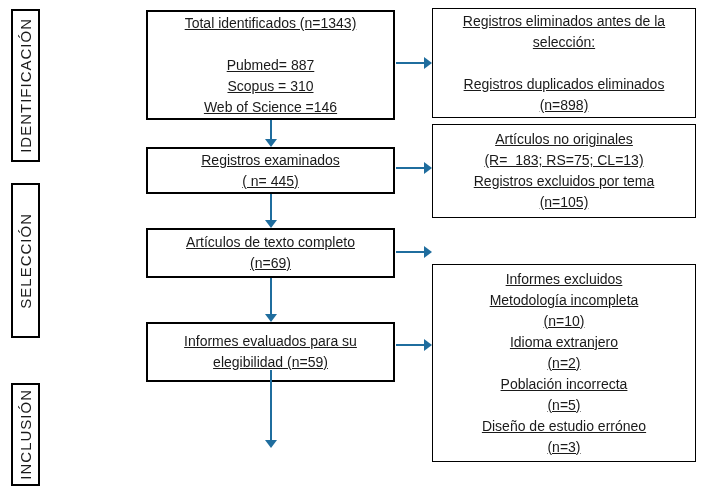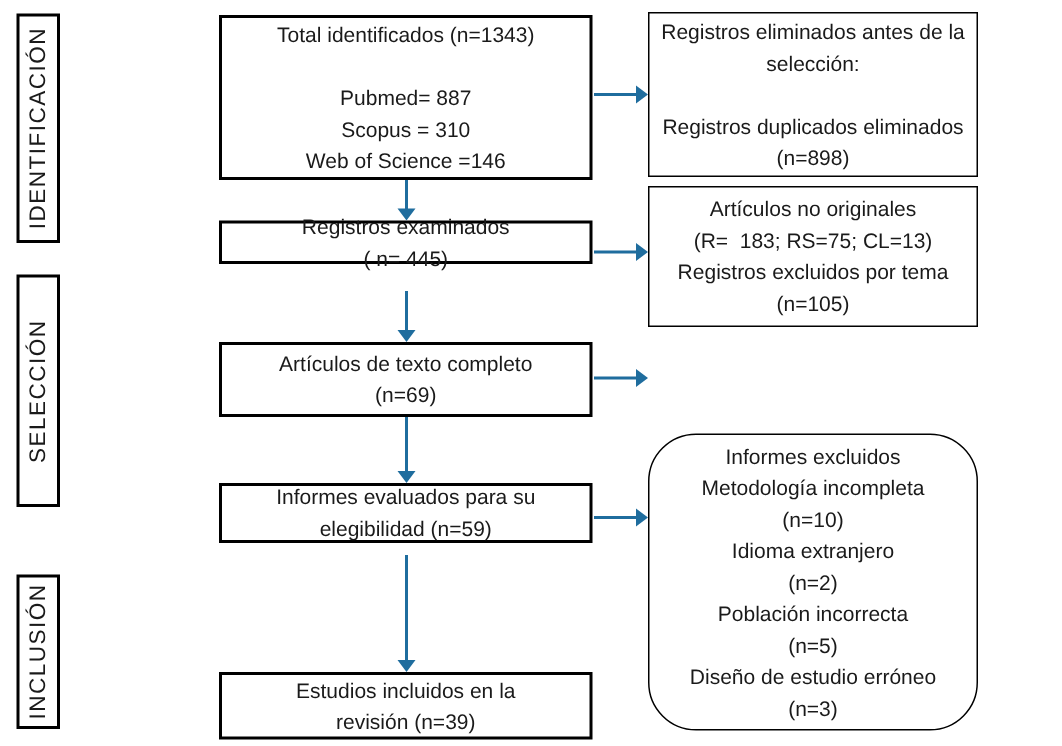--- a/index.html
+++ b/index.html
@@ -20,23 +20,24 @@
     overflow: hidden;
   }
   .flow-box {
     position: absolute;
     border: 2px solid var(--border);
     background: var(--background);
     display: flex;
     align-items: center;
     justify-content: center;
     text-align: center;
+    text-decoration: underline;
   }
   .mid-box { left: 146px; width: 249px; }
-  .right-box { left: 432px; width: 220px; border-width: 1.5px; }
+  .right-box { left: 432px; width: 264px; border-width: 1.5px; }
   .box-text {
     white-space: pre-wrap;
     font-size: 14px;
     line-height: 21px;
     width: 100%;
   }
   .stage-box {
     position: absolute;
     left: 11px;
     width: 29px;
@@ -95,51 +96,47 @@
     <span class="stage-text">INCLUSIÓN</span>
   </div>
 
   <div class="flow-box mid-box" style="top:10px; height:110px;">
     <div class="box-text">Total identificados (n=1343)
 
 Pubmed= 887
 Scopus = 310
 Web of Science =146</div>
   </div>
-  <div class="flow-box mid-box" style="top:147px; height:29px;">
+  <div class="flow-box mid-box" style="top:147px; height:47px;">
     <div class="box-text">Registros examinados
 ( n= 445)</div>
   </div>
   <div class="flow-box mid-box" style="top:228px; height:50px;justify-content:center;">
     <div class="box-text">Artículos de texto completo
 (n=69)</div>
   </div>
-  <div class="flow-box mid-box" style="top:322px; height:40px;">
+  <div class="flow-box mid-box" style="top:322px; height:60px;">
     <div class="box-text">Informes evaluados para su
 elegibilidad (n=59)</div>
-  </div>
-  <div class="flow-box mid-box" style="top:448px; height:45px;">
-    <div class="box-text">Estudios incluidos en la
-revisión (n=39)</div>
   </div>
 
   <div class="flow-box right-box" style="top:8px; height:110px;">
     <div class="box-text">Registros eliminados antes de la
 selección:
 
 Registros duplicados eliminados
 (n=898)</div>
   </div>
   <div class="flow-box right-box" style="top:124px; height:94px;">
     <div class="box-text">Artículos no originales
 (R=  183; RS=75; CL=13)
 Registros excluidos por tema
 (n=105)</div>
   </div>
-  <div class="flow-box right-box" style="top:289px; height:198px;border-radius:32px;">
+  <div class="flow-box right-box" style="top:264px; height:198px;">
     <div class="box-text">Informes excluidos
 Metodología incompleta
 (n=10)
 Idioma extranjero
 (n=2)
 Población incorrecta
 (n=5)
 Diseño de estudio erróneo
 (n=3)</div>
   </div>

